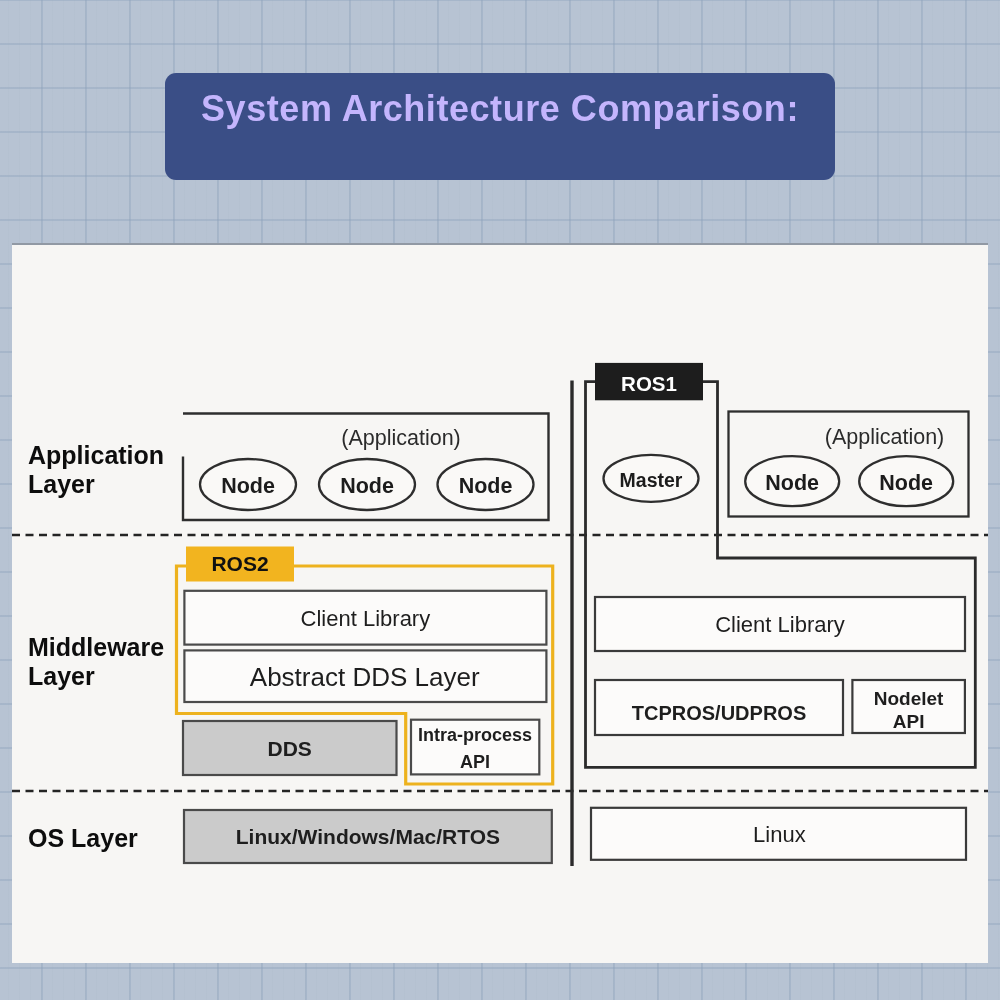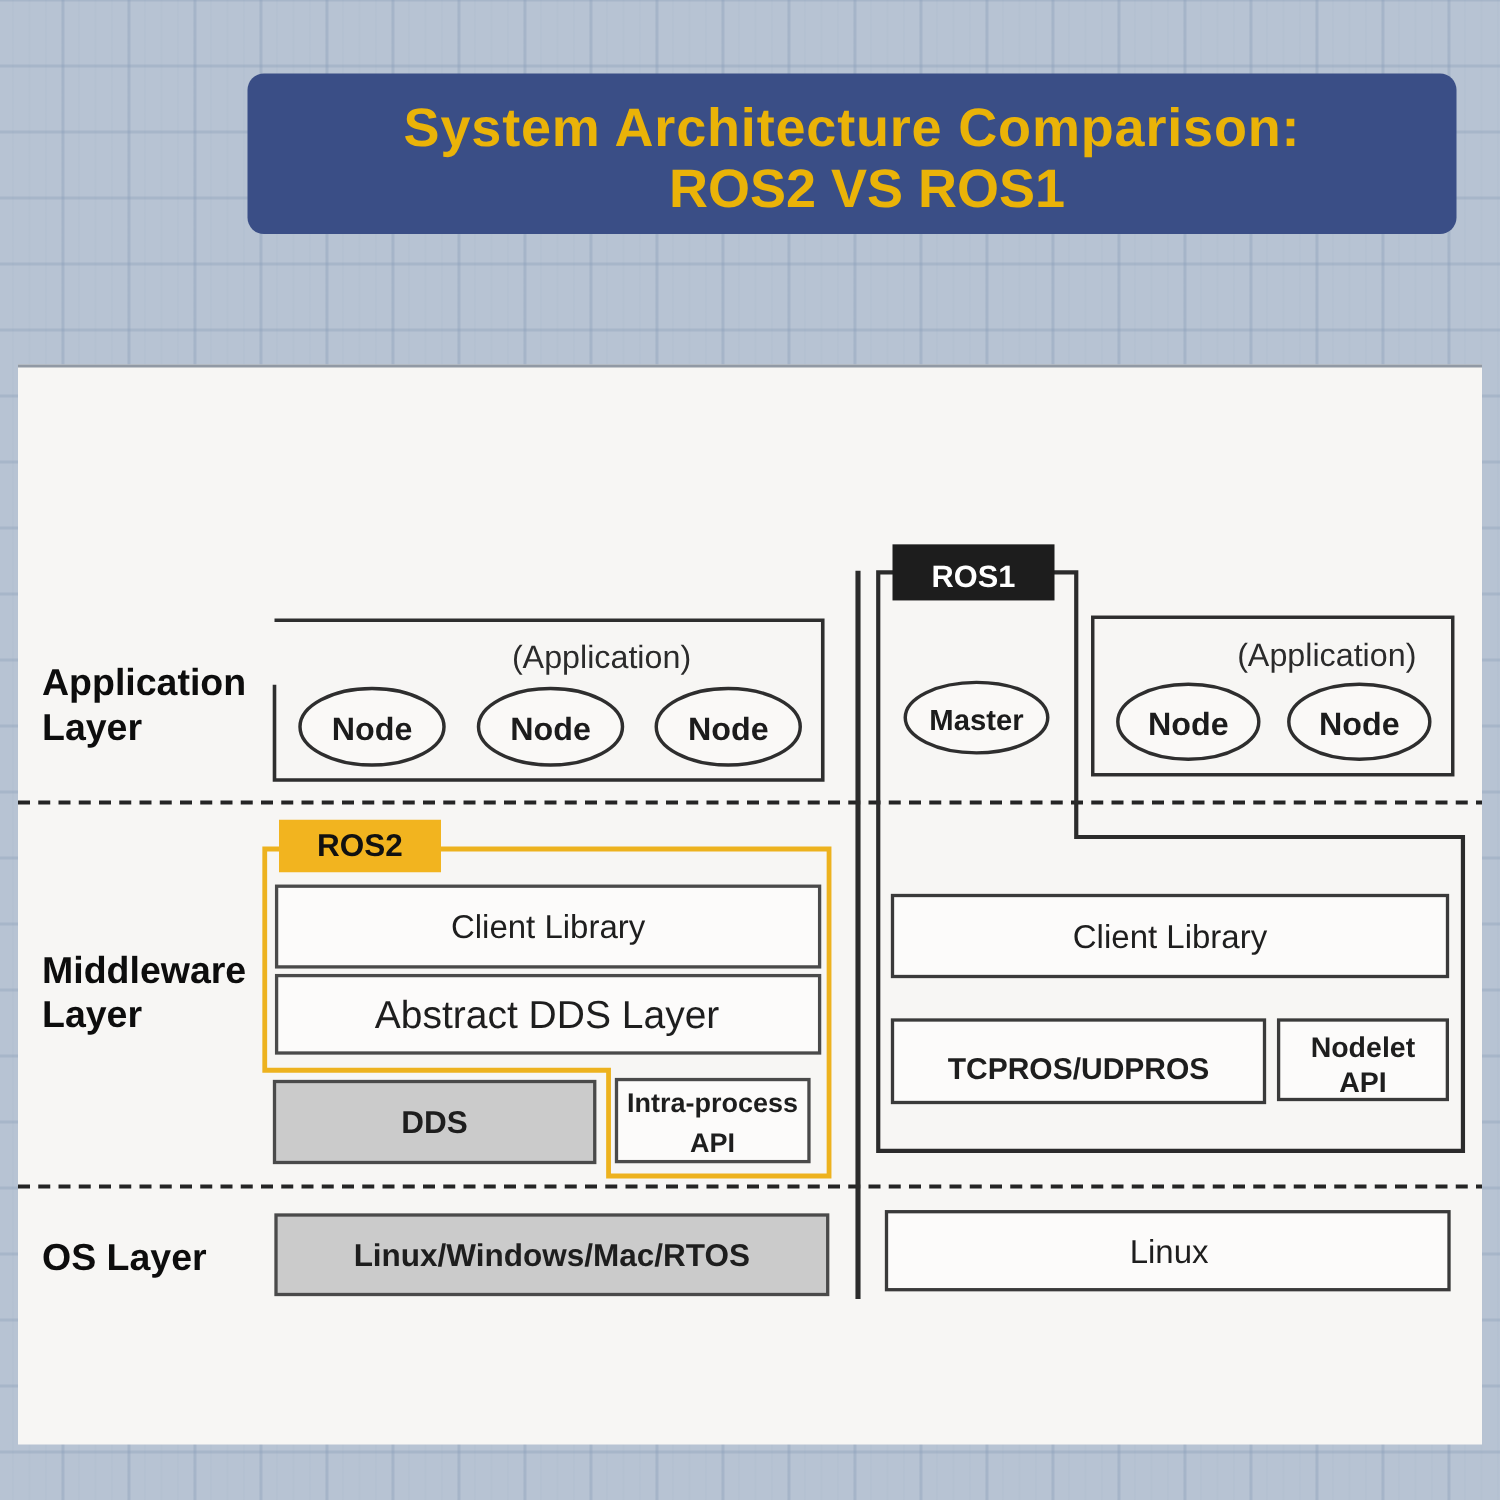--- a/index.html
+++ b/index.html
@@ -8,39 +8,39 @@
   font-family:"Liberation Sans", sans-serif;
   background-color:#b7c3d3;
   background-image:
     linear-gradient(rgba(140,160,186,0.38) 2px, transparent 2px),
     linear-gradient(90deg, rgba(140,160,186,0.38) 2px, transparent 2px),
     linear-gradient(90deg, rgba(148,166,190,0.08) 1px, transparent 1px);
   background-size:44px 44px, 44px 44px, 11px 11px;
   background-position:-3px -1px, -3px -1px, -3px -1px;
 }
 .title{
-  position:absolute;left:165px;top:49px;width:806px;height:107px;
+  position:absolute;left:165px;top:73px;width:670px;height:107px;
   background:#3a4e86;border-radius:11px;
-  color:#eab308;text-align:center;
+  color:#c4b5fd;text-align:center;
   font-size:36px;font-weight:bold;line-height:41px;
   box-sizing:border-box;
 }
 .title .inner{margin-top:15px;}
 .panel{
   position:absolute;left:12px;top:243px;width:976px;height:720px;
   background:#f7f6f4;
   border-top:2px solid #9199a4;
   box-sizing:border-box;
 }
 svg text{font-family:"Liberation Sans", sans-serif;}
 </style>
 </head>
 <body>
 <div class="title">
-    <div class="inner"><span style="letter-spacing:0.55px;">System Architecture Comparison:</span><br><span style="display:inline-block;margin-left:20px;">ROS2 VS ROS1</span></div>
+    <div class="inner"><span style="letter-spacing:0.55px;">System Architecture Comparison:</span><br></div>
   </div>
 <div class="panel">
 <svg width="976" height="720" viewBox="0 0 976 720">
 
   <line x1="0" y1="290" x2="976" y2="290" stroke="#242424" stroke-width="2.6" stroke-dasharray="8 5.5"></line>
   <line x1="0" y1="546" x2="976" y2="546" stroke="#242424" stroke-width="2.6" stroke-dasharray="8 5.5"></line>
 
   <text x="16" y="218.5" font-size="25" font-weight="bold" fill="#0d0d0d">Application</text>
   <text x="16" y="248" font-size="25" font-weight="bold" fill="#0d0d0d">Layer</text>
   <text x="16" y="410.5" font-size="25" font-weight="bold" fill="#0d0d0d">Middleware</text>

